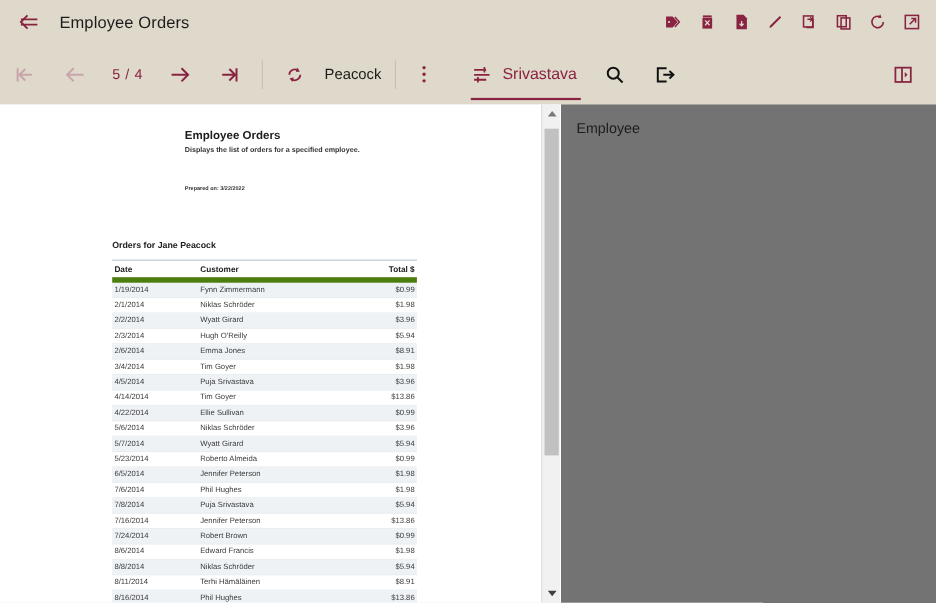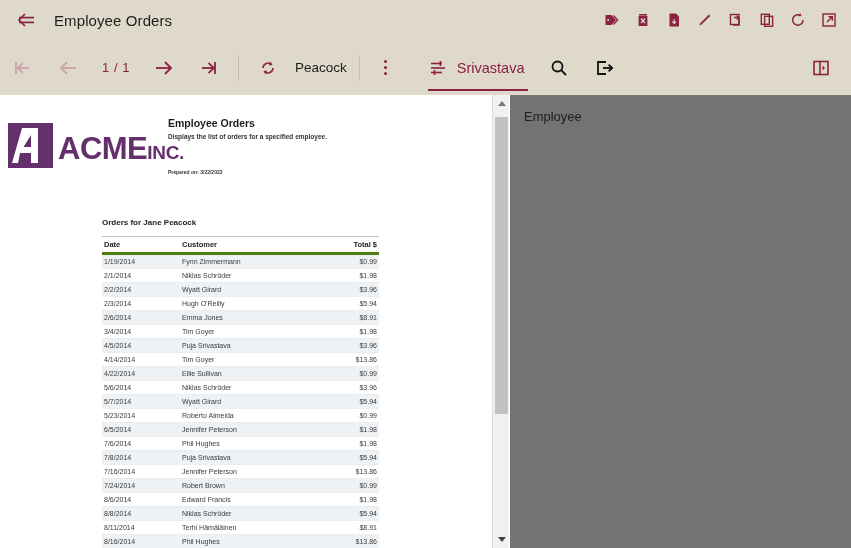--- a/index.html
+++ b/index.html
@@ -119,21 +119,21 @@
   #section-title {
     margin: 18px 0 0 102px; font-size: 8px; color: #222; font-weight: bold;
   }
   #orders-table {
     margin: 9px 0 0 102px; width: 277px; border-collapse: collapse;
     table-layout: fixed;
   }
   #orders-table thead th {
     font-size: 7.5px; color: #222; font-weight: bold; text-align: left;
     padding: 3px 2px 3px 2px;
-    border-top: 1px solid #b9c4cc; border-bottom: 3px solid #4d7c0f;
+    border-top: 1px solid #b9c4cc; border-bottom: 5px solid #4d7c0f;
   }
   #orders-table thead th.num { text-align: right; }
   #orders-table tbody td {
     font-size: 7px; color: #3a3a3a; padding: 3px 2px;
     border-bottom: 1px solid #eaeef1;
   }
   #orders-table tbody td.num { text-align: right; }
   #orders-table tbody tr:nth-child(odd) { background: #eef2f5; }
   #orders-table tbody tr:nth-child(even) { background: #ffffff; }
   .col-date { width: 78px; }
@@ -260,21 +260,21 @@
           <line x1="5.5" y1="9" x2="17" y2="9" stroke="#c9a4ab" stroke-width="1.8"></line>
           <path d="M11 3.8 L5.6 9 L11 14.2" fill="none" stroke="#c9a4ab" stroke-width="1.8"></path>
         </svg>
       </div>
       <div class="navbtn">
         <svg width="24" height="18" viewBox="0 0 24 18">
           <line x1="4" y1="9" x2="19" y2="9" stroke="#c9a4ab" stroke-width="1.8"></line>
           <path d="M10 3 L4 9 L10 15" fill="none" stroke="#c9a4ab" stroke-width="1.8"></path>
         </svg>
       </div>
-      <div id="page-indicator">1 / 1</div>
+      <div id="page-indicator">5 / 4</div>
       <div class="navbtn">
         <svg width="24" height="18" viewBox="0 0 24 18">
           <line x1="5" y1="9" x2="20" y2="9" stroke="#8a2341" stroke-width="1.8"></line>
           <path d="M14 3 L20 9 L14 15" fill="none" stroke="#8a2341" stroke-width="1.8"></path>
         </svg>
       </div>
       <div class="navbtn">
         <svg width="22" height="18" viewBox="0 0 22 18">
           <line x1="17" y1="3" x2="17" y2="15" stroke="#8a2341" stroke-width="1.8"></line>
           <line x1="4" y1="9" x2="16" y2="9" stroke="#8a2341" stroke-width="1.8"></line>
@@ -339,30 +339,20 @@
         <line x1="9" y1="3.5" x2="9" y2="16.5" stroke="#8a2341" stroke-width="1.6"></line>
         <path d="M11.5 7.5 L14 10 L11.5 12.5 Z" fill="#8a2341"></path>
       </svg>
     </div>
   </div>
 
   <div id="doc-area">
     <div id="page">
 
       <div id="report-head">
-        <div id="logo-wrap">
-          <span id="logo-mark">
-            <svg width="45" height="45" viewBox="0 0 45 45">
-              <rect width="45" height="45" fill="#63306b"></rect>
-              <path d="M30 5 L30 40 L23 40 L23 30 L12 30 L10 40 L4 40 L14 5 Z" fill="#ffffff"></path>
-              <path d="M23 12 L23 24 L15.5 24 Z" fill="#63306b"></path>
-            </svg>
-          </span>
-          <span id="logo-text"><span>ACME</span><span class="inc">INC.</span></span>
-        </div>
         <div id="report-title">Employee Orders</div>
         <div id="report-subtitle">Displays the list of orders for a specified employee.</div>
         <div id="report-prepared">Prepared on: 3/22/2022</div>
       </div>
 
       <div id="section-title">Orders for Jane Peacock</div>
 
       <table id="orders-table">
         <colgroup>
           <col class="col-date">

